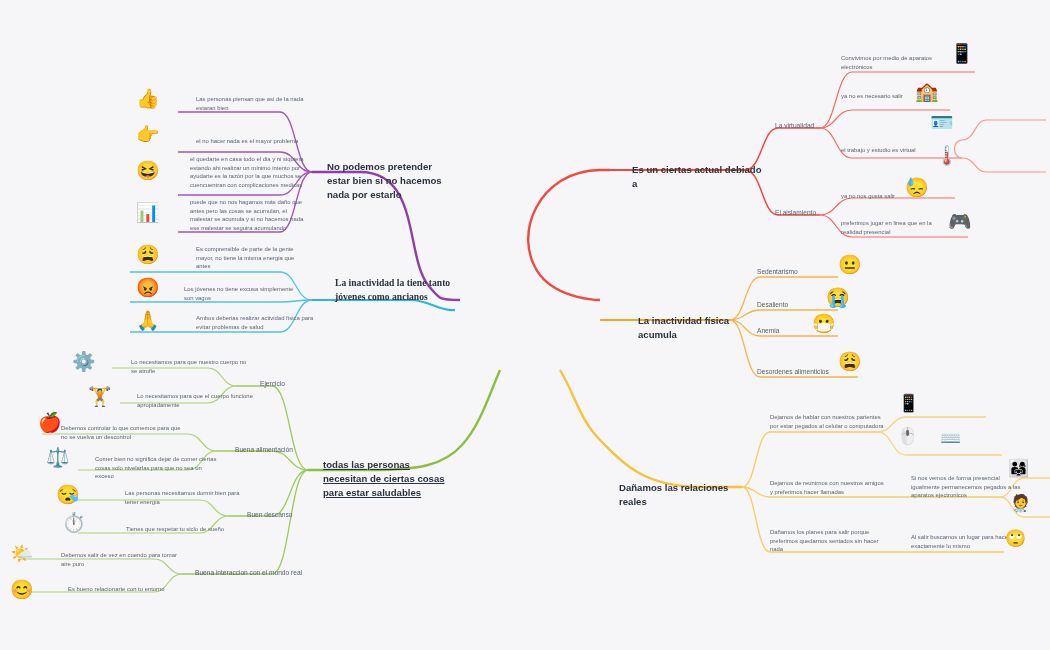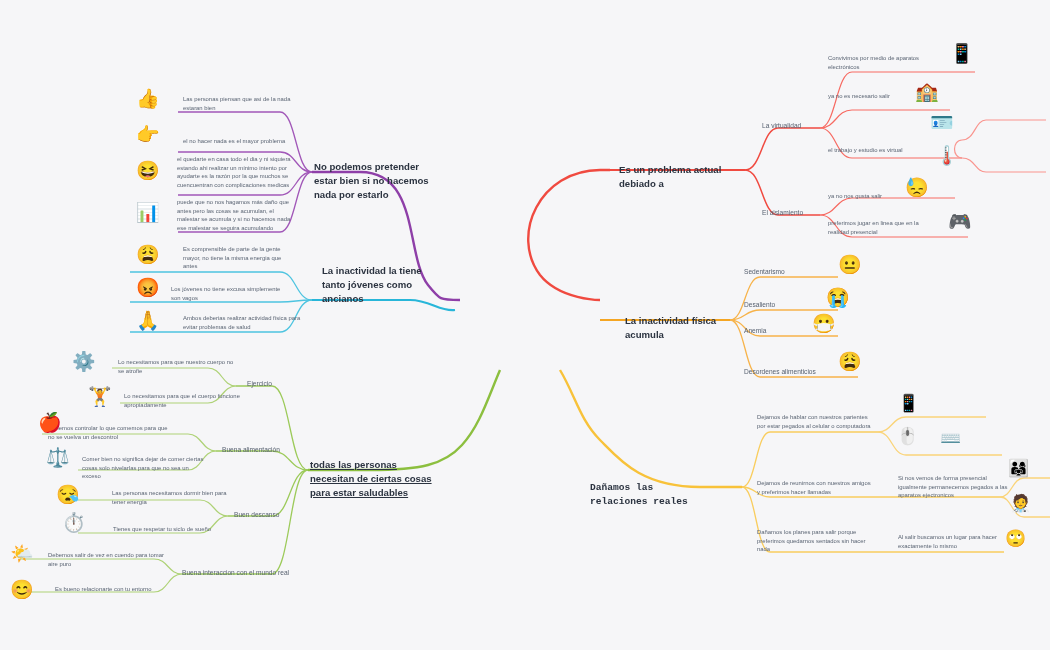--- a/index.html
+++ b/index.html
@@ -18,20 +18,21 @@
   svg#links {
     position: absolute; left: 0; top: 0;
     width: 1050px; height: 650px;
     pointer-events: none;
   }
   .node {
     position: absolute;
     color: #333c4a;
     line-height: 1.32;
     white-space: pre-line;
+    margin-left: 13px;
   }
   .root {
     background: #ffffff;
     border-radius: 3px;
     padding: 8px 10px;
     text-align: center;
     font-weight: bold;
     font-size: 9.2px;
     color: #2b3340;
     line-height: 1.42;
@@ -137,21 +138,21 @@
     <path d="M216,451 C202,451 202,470 188,470 L78,470" fill="none" stroke="#aed276" stroke-width="1.2"></path>
 
     <path d="M228,516 C214,516 214,500 200,500 L78,500" fill="none" stroke="#aed276" stroke-width="1.2"></path>
     <path d="M228,516 C214,516 214,533 200,533 L78,533" fill="none" stroke="#aed276" stroke-width="1.2"></path>
 
     <path d="M182,574 C168,574 168,559 154,559 L20,559" fill="none" stroke="#aed276" stroke-width="1.2"></path>
     <path d="M182,574 C168,574 168,592 154,592 L20,592" fill="none" stroke="#aed276" stroke-width="1.2"></path>
   </svg>
 
 
-  <div class="node lvl1" style="left:619px; top:163px; width:135px;">Es un problema actual debiado a</div>
+  <div class="node lvl1" style="left:619px; top:163px; width:135px;">Es un ciertas actual debiado a</div>
 
   <div class="node lvl2" style="left:762px; top:122px; width:70px;">La virtualidad</div>
   <div class="node lvl2" style="left:762px; top:209px; width:70px;">El aislamiento</div>
 
   <div class="node lvl3" style="left:828px; top:54px; width:112px;">Convivimos por medio de aparatos electrónicos</div>
   <div class="emoji" style="left:950px; top:44px;">📱</div>
 
   <div class="node lvl3" style="left:828px; top:92px; width:105px;">ya no es necesario salir</div>
   <div class="emoji" style="left:915px; top:82px;">🏫</div>
 
@@ -172,21 +173,21 @@
 
   <div class="node lvl2" style="left:744px; top:301px; width:90px;">Desaliento</div>
   <div class="emoji" style="left:826px; top:288px;">😭</div>
 
   <div class="node lvl2" style="left:744px; top:327px; width:90px;">Anemia</div>
   <div class="emoji" style="left:812px; top:314px;">😷</div>
 
   <div class="node lvl2" style="left:744px; top:368px; width:110px;">Desordenes alimenticios</div>
   <div class="emoji" style="left:838px; top:352px;">😩</div>
 
-  <div class="node lvl1" style="left:590px; top:481px; width:120px;font-family:Liberation Mono, monospace;">Dañamos las relaciones reales</div>
+  <div class="node lvl1" style="left:606px; top:481px; width:120px;">Dañamos las relaciones reales</div>
 
   <div class="node lvl3" style="left:757px; top:413px; width:120px;">Dejamos de hablar con nuestros parientes por estar pegados al celular o computadora</div>
   <div class="emoji sm" style="left:898px; top:395px;">📱</div>
   <div class="emoji sm" style="left:897px; top:428px;">🖱️</div>
   <div class="emoji sm" style="left:940px; top:430px;">⌨️</div>
 
   <div class="node lvl3" style="left:757px; top:479px; width:115px;">Dejamos de reunirnos con nuestros amigos y preferimos hacer llamadas</div>
 
   <div class="node lvl4" style="left:898px; top:474px; width:110px;">Si nos vemos de forma presencial igualmente permanecemos pegados a las aparatos ejectronicos</div>
   <div class="emoji sm" style="left:1008px; top:460px;">👨‍👩‍👧</div>
@@ -204,21 +205,21 @@
 
   <div class="node lvl3" style="left:183px; top:137px; width:112px;">el no hacer nada es el mayor problema</div>
   <div class="emoji" style="left:136px; top:125px;">👉</div>
 
   <div class="node lvl3" style="left:177px; top:155px; width:118px;">el quedarte en casa todo el dia y ni siquiera estando ahi realizar un mínimo intento por ayudarte es la razón por la que muchos se cuencuentran con complicaciones medicas</div>
   <div class="emoji" style="left:136px; top:161px;">😆</div>
 
   <div class="node lvl3" style="left:177px; top:198px; width:118px;">puede que no nos hagamos más daño que antes pero las cosas se acumulan, el malestar se acumula y si no hacemos nada ese malestar se seguira acumulando</div>
   <div class="emoji" style="left:136px; top:203px;">📊</div>
 
-  <div class="node lvl1" style="left:322px; top:264px; width:122px;">La inactividad la tiene tanto jóvenes como ancianos</div>
+  <div class="node lvl1" style="left:322px; top:276px; width:122px;font-family:Liberation Serif, serif;">La inactividad la tiene tanto jóvenes como ancianos</div>
 
   <div class="node lvl3" style="left:183px; top:245px; width:110px;">Es comprensible de parte de la gente mayor, no tiene la misma energia que antes</div>
   <div class="emoji" style="left:136px; top:245px;">😩</div>
 
   <div class="node lvl3" style="left:171px; top:285px; width:118px;">Los jóvenes no tiene excusa simplemente son vagos</div>
   <div class="emoji" style="left:136px; top:278px;">😡</div>
 
   <div class="node lvl3" style="left:183px; top:314px; width:118px;">Ambos deberias realizar actividad física para evitar problemas de salud</div>
   <div class="emoji" style="left:136px; top:311px;">🙏</div>
 

